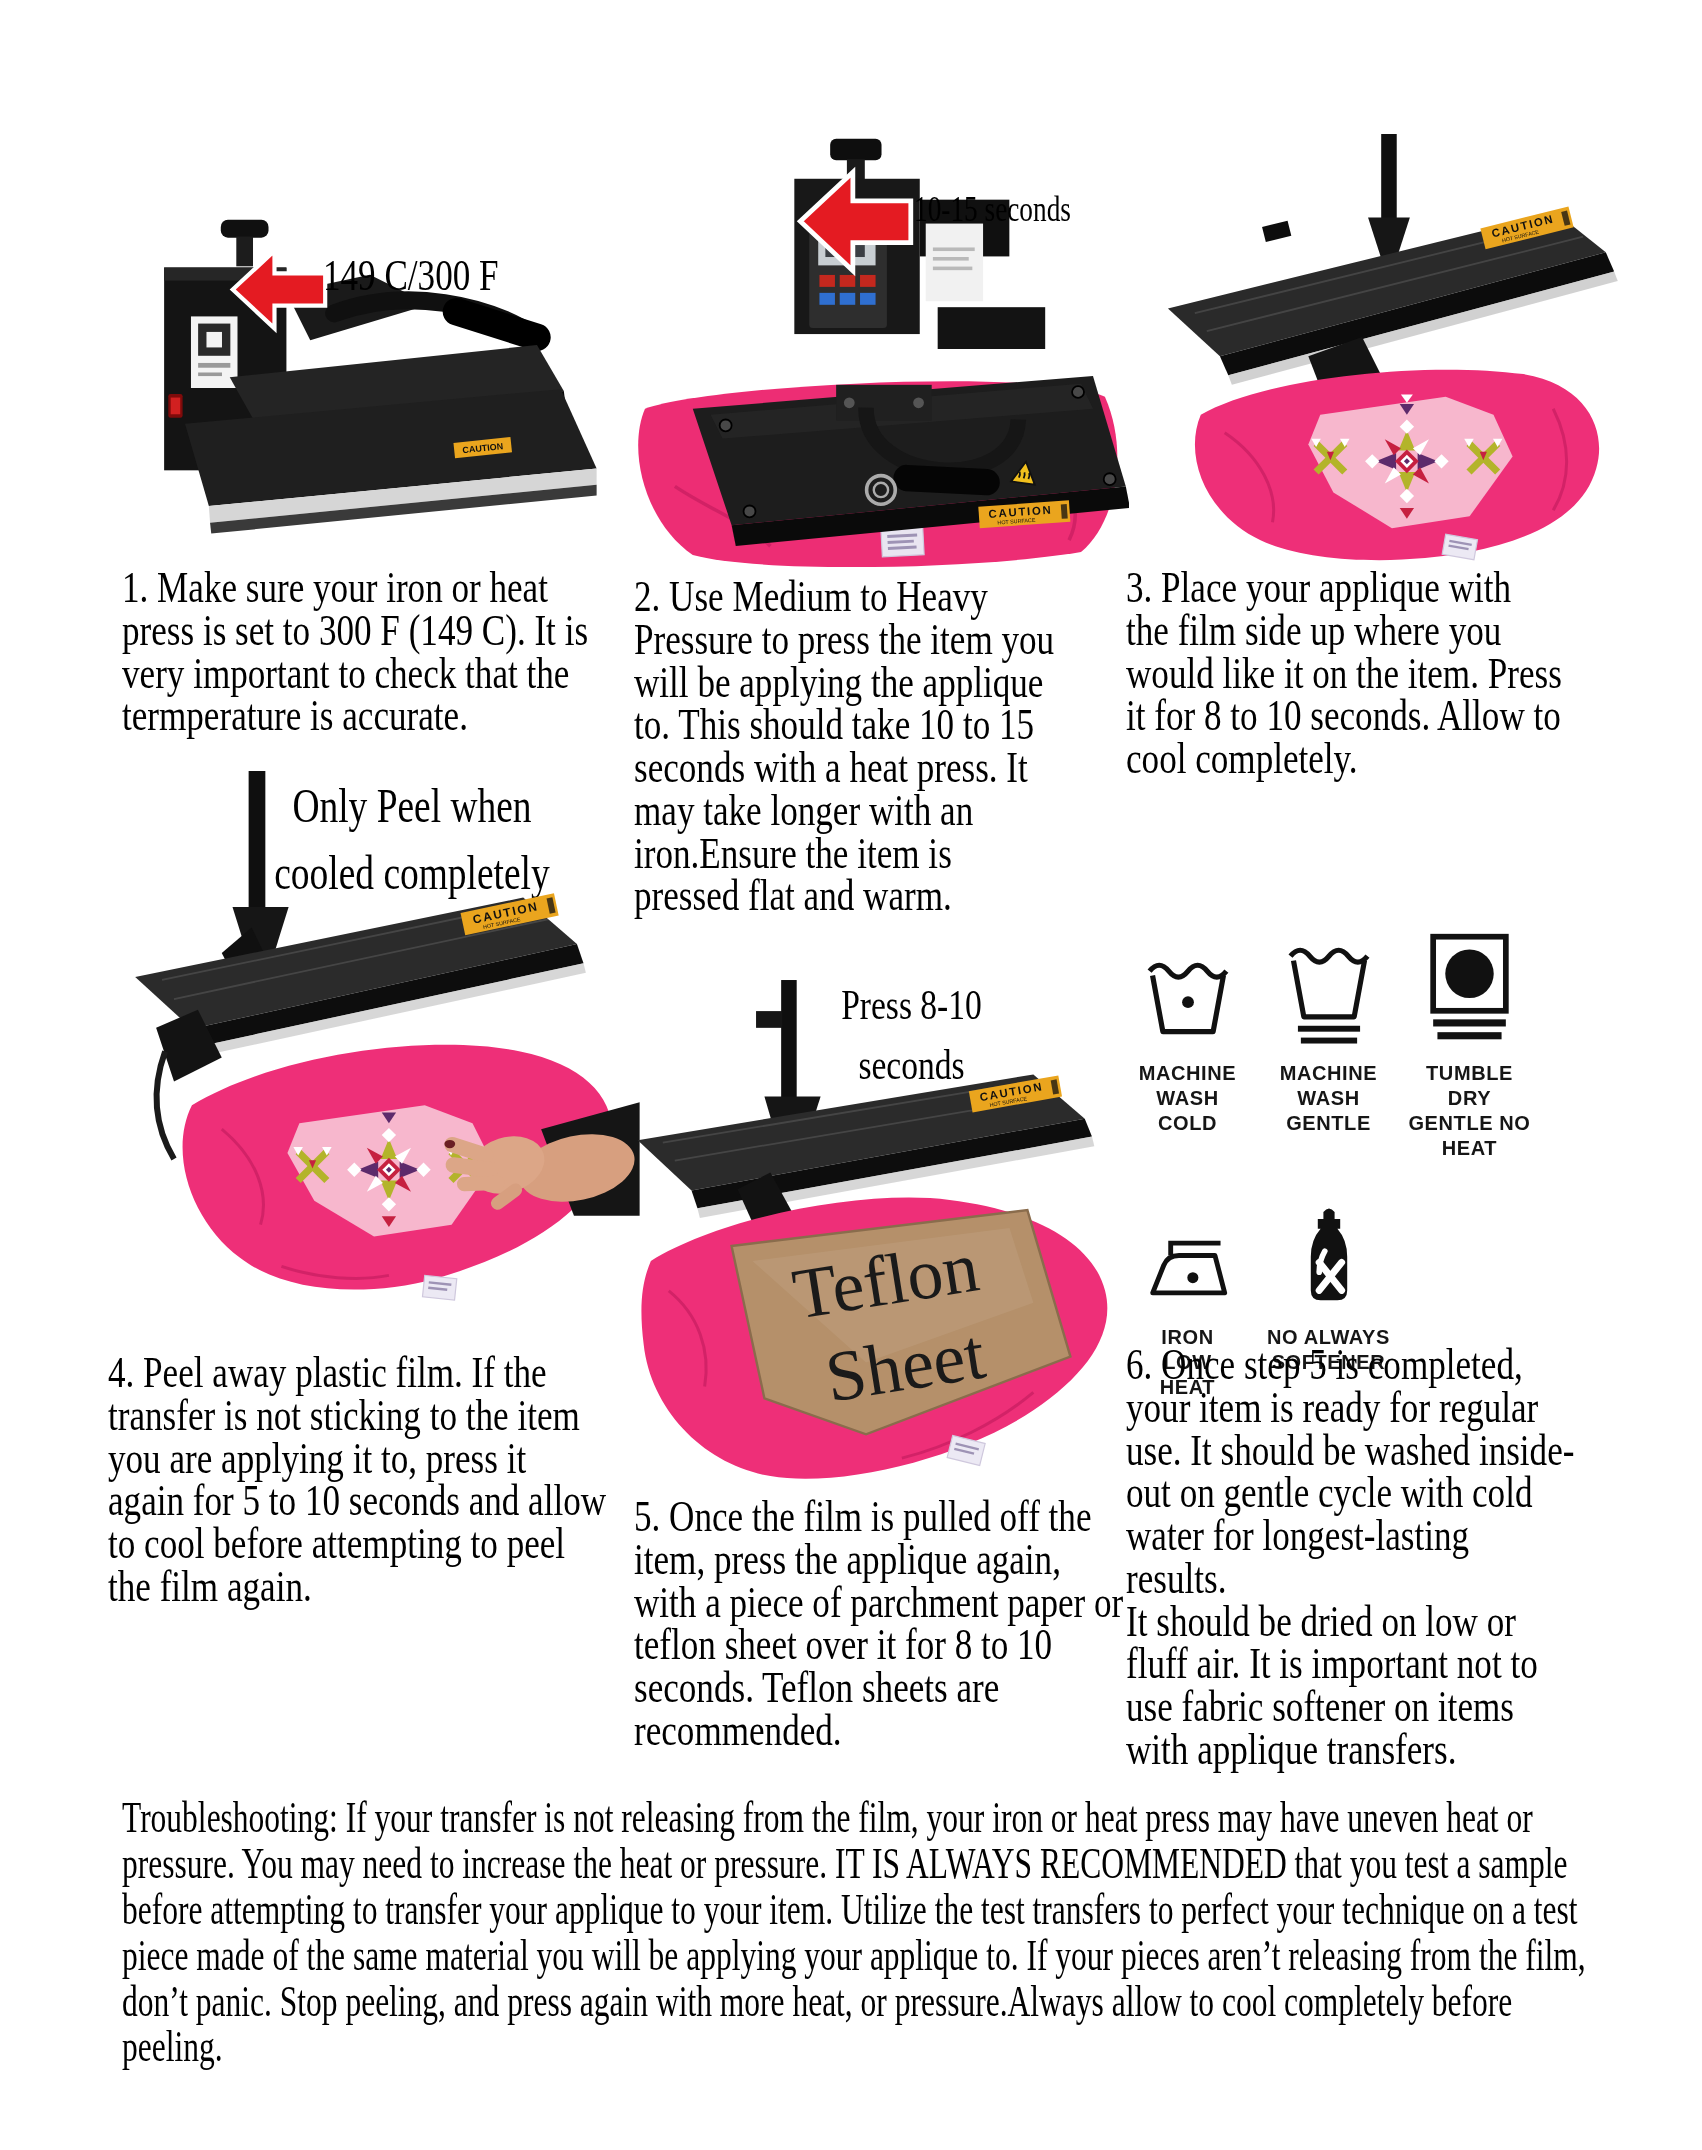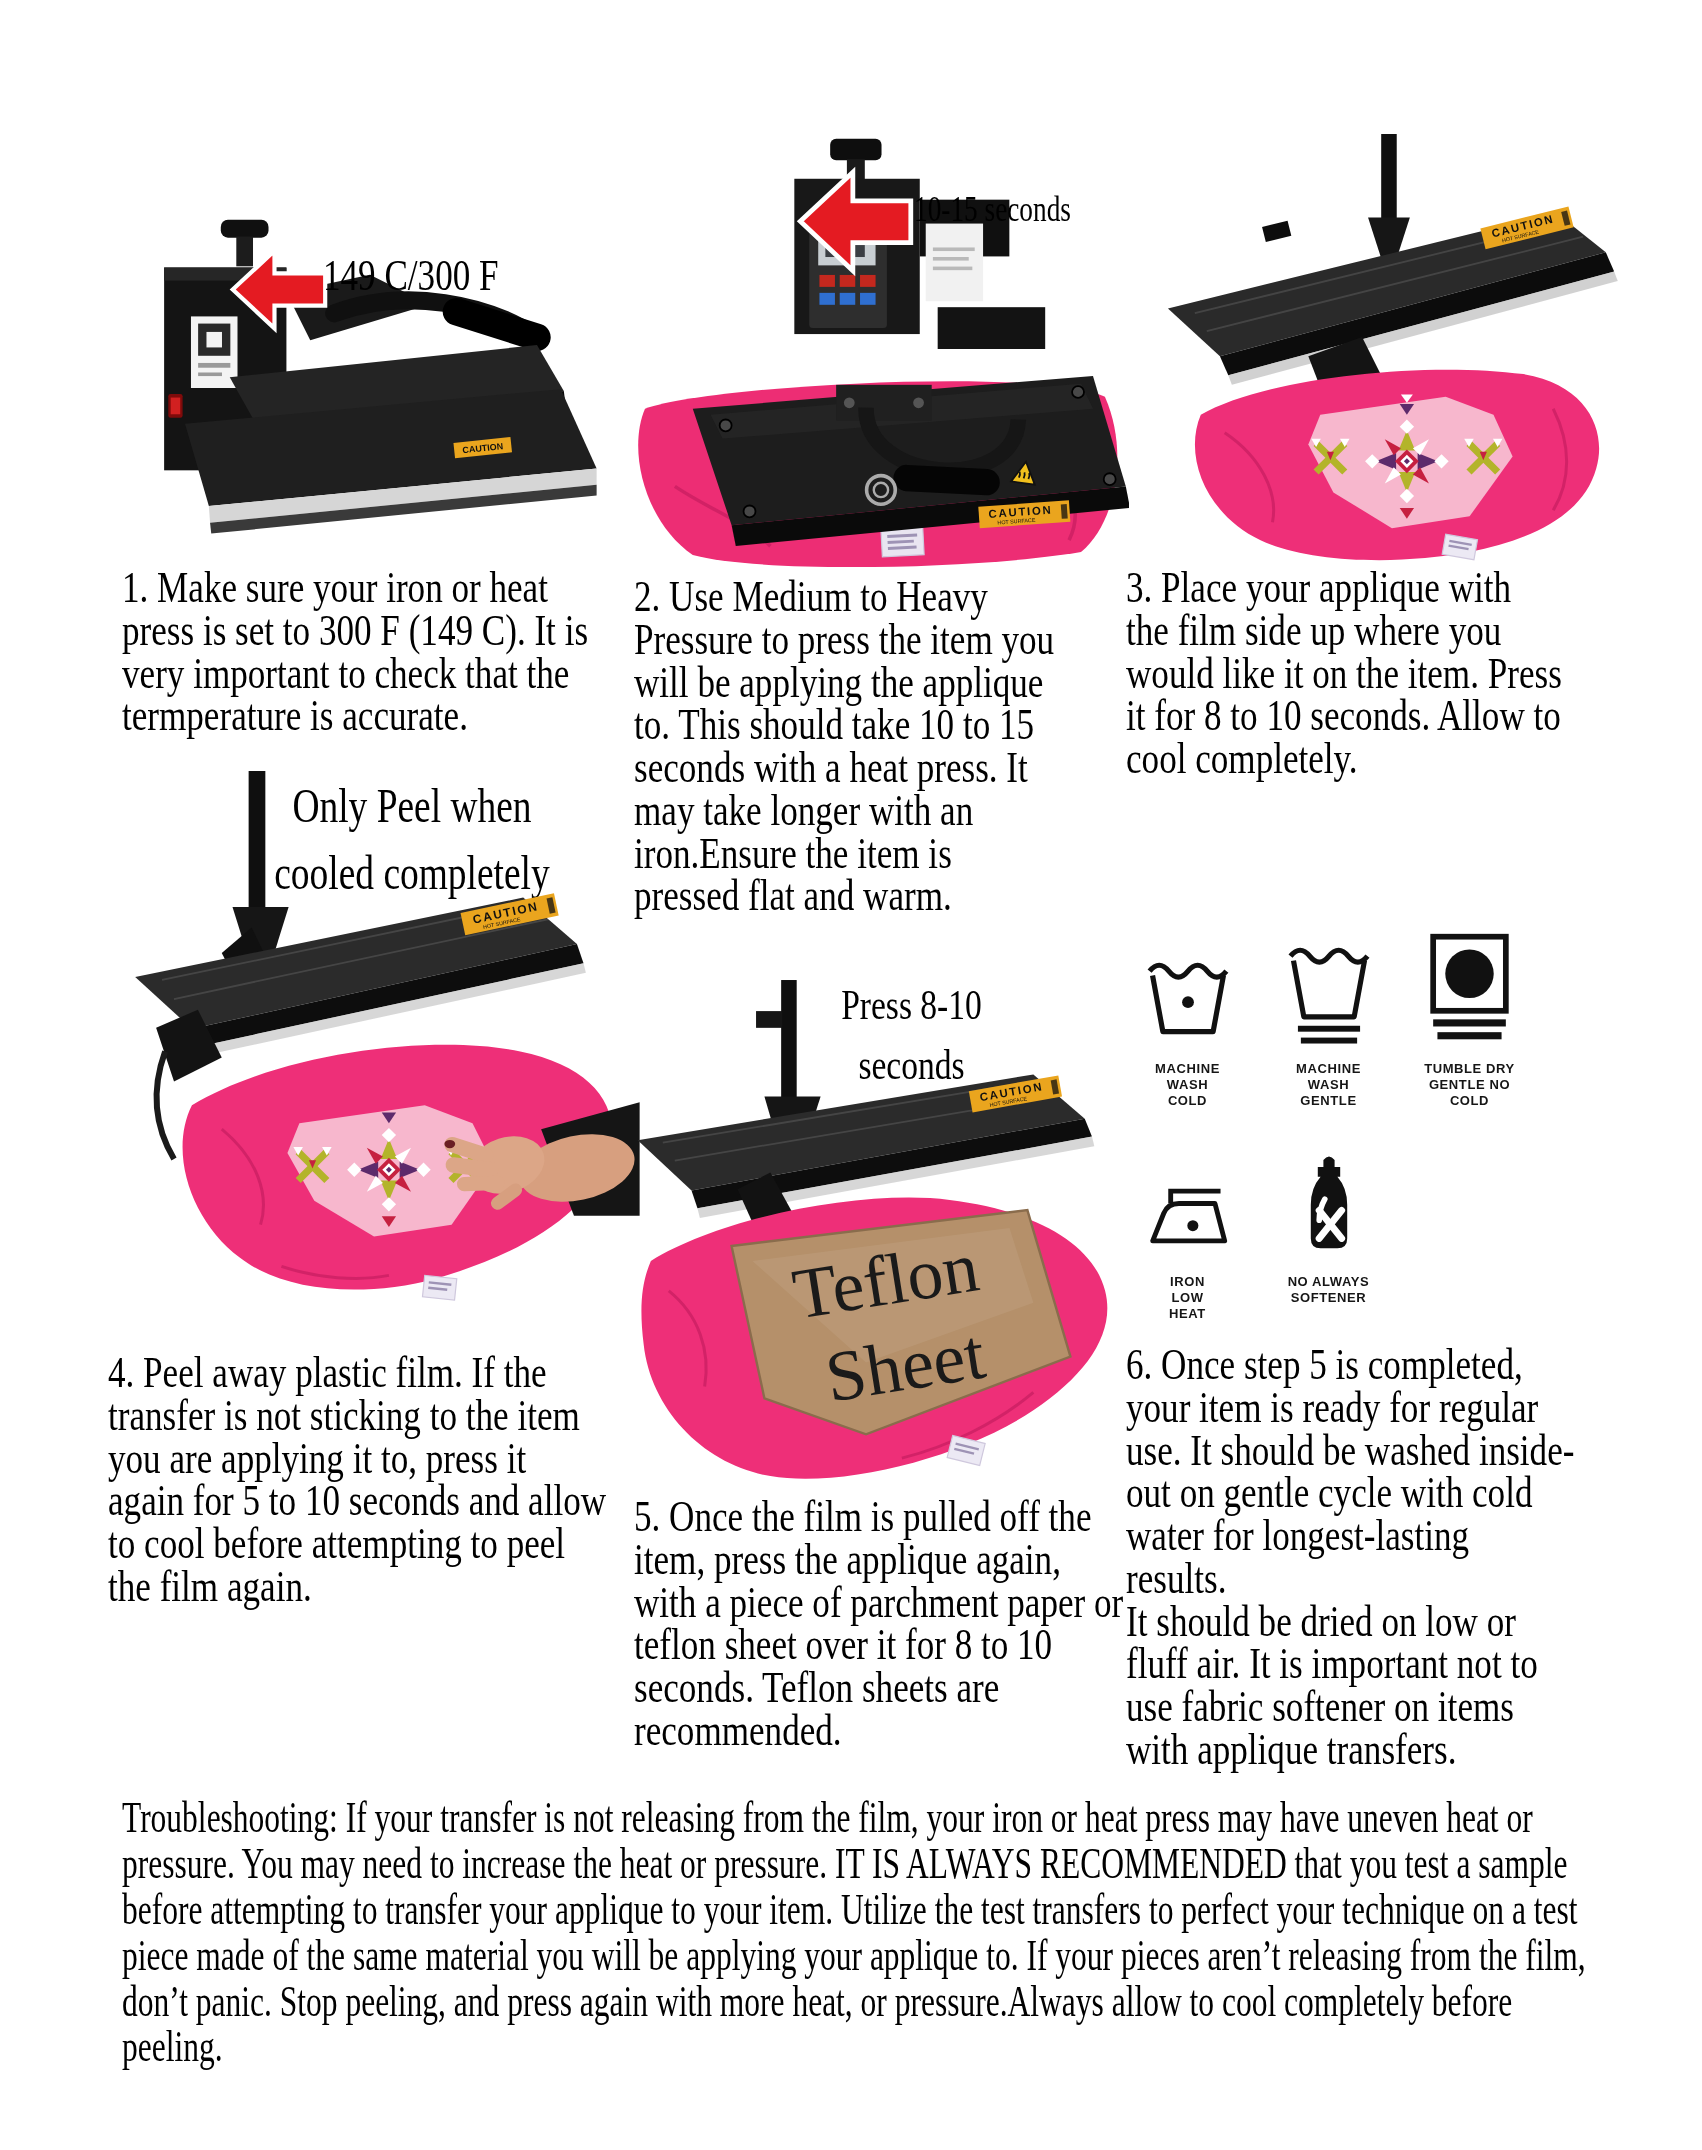--- a/index.html
+++ b/index.html
@@ -13,21 +13,21 @@
        transform:scaleX(0.78);transform-origin:0 0;}
   .ann-center{position:absolute;white-space:pre-line;text-align:center;
        transform:scaleX(0.78);transform-origin:50% 0;}
   .trouble{position:absolute;font-size:45px;line-height:1.02;
        transform:scaleX(0.70);transform-origin:0 0;}
   .care-grid{position:absolute;left:1123px;top:929px;display:grid;
        grid-template-columns:repeat(3,129px);column-gap:12px;row-gap:33px;}
   .care-cell{display:flex;flex-direction:column;align-items:center;}
   .care-icon{height:116px;display:flex;align-items:flex-end;justify-content:center;}
   .care-label{margin-top:15.5px;font-family:"Liberation Sans",sans-serif;font-weight:bold;
-       font-size:13px;line-height:1.25;text-align:center;white-space:pre-line;
+       font-size:20px;line-height:1.25;text-align:center;white-space:pre-line;
        letter-spacing:0.6px;color:#161616;}
 </style>
 </head>
 <body>
 
 <div class="page">
 
   <div class="fig" style="left:119px;top:215px;width:478px;height:346px;">
     <svg width="478" height="346" viewBox="0 0 800 580">
 
@@ -404,21 +404,21 @@
       <div class="care-icon">
         <svg width="93" height="114" viewBox="0 0 130 160">
           <rect x="14" y="8" width="102" height="104" fill="none" stroke="#111" stroke-width="8"></rect>
           <circle cx="65" cy="60" r="34" fill="#111"></circle>
           <rect x="14" y="124" width="102" height="10" fill="#111"></rect>
           <rect x="20" y="142" width="90" height="10" fill="#111"></rect>
         </svg>
       </div>
       <div class="care-label">TUMBLE DRY
 GENTLE NO
-COLD</div>
+HEAT</div>
     </div>
     <div class="care-cell">
       <div class="care-icon">
         <svg width="90" height="84" viewBox="0 0 130 120">
           <path d="M14 96 L30 56 Q36 42 52 42 L104 42 L118 96 Z" fill="none" stroke="#111" stroke-width="7" stroke-linejoin="round"></path>
           <path d="M40 42 L40 24 L112 24" fill="none" stroke="#111" stroke-width="7"></path>
           <circle cx="72" cy="74" r="8" fill="#111"></circle>
         </svg>
       </div>
       <div class="care-label">IRON

